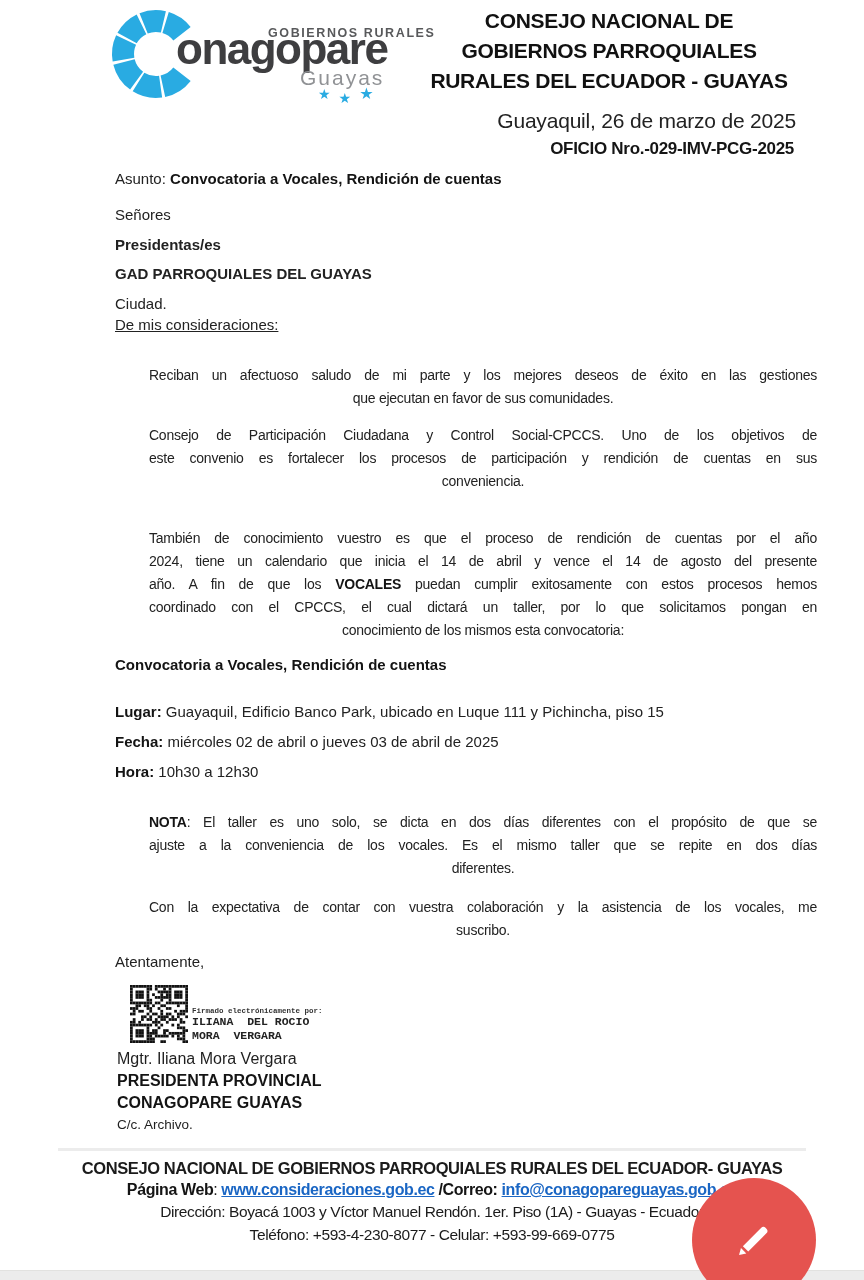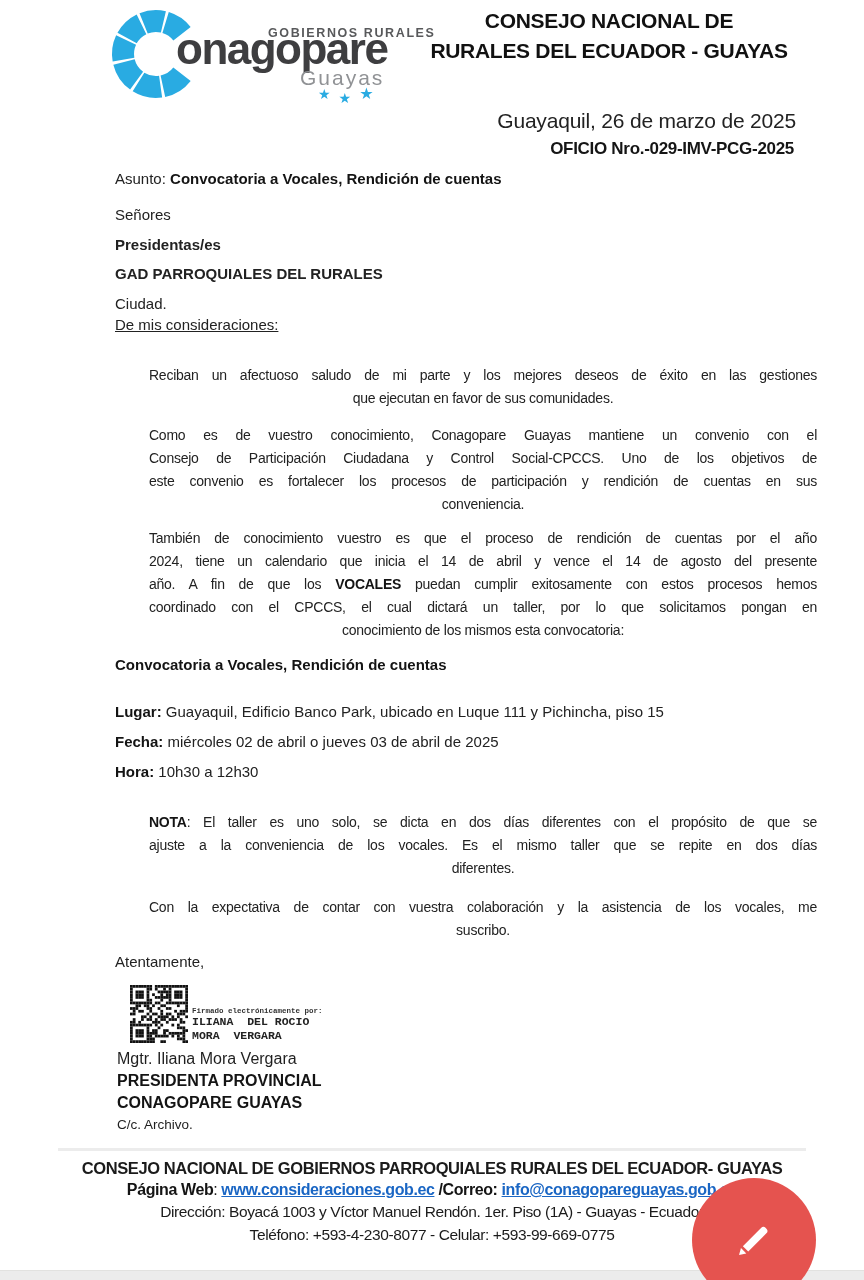--- a/index.html
+++ b/index.html
@@ -70,46 +70,46 @@
   </svg>
   <div class="abs logo-top">GOBIERNOS RURALES</div>
   <div class="abs logo-word">onagopare</div>
   <div class="abs logo-region">Guayas</div>
   <div class="abs logo-stars">
     <span class="s1">★</span><span class="s2">★</span><span class="s3">★</span>
   </div>
 
   <div class="abs org-title">
     <div>CONSEJO NACIONAL DE</div>
+    <div>GOBIERNOS PARROQUIALES</div>
     <div>RURALES DEL ECUADOR - GUAYAS</div>
   </div>
 
   <div class="abs city-date">Guayaquil, 26 de marzo de 2025</div>
   <div class="abs oficio">OFICIO Nro.-029-IMV-PCG-2025</div>
 
   <div class="abs bodyline" style="top:170px;">
     <span>Asunto: </span><b>Convocatoria a Vocales, Rendición de cuentas</b>
   </div>
 
   <div class="abs bodyline recipient" style="top:200px;">
     <div>Señores</div>
     <div style="font-weight:bold;">Presidentas/es</div>
-    <div style="font-weight:bold;">GAD PARROQUIALES DEL RURALES</div>
+    <div style="font-weight:bold;">GAD PARROQUIALES DEL GUAYAS</div>
     <div>Ciudad.</div>
   </div>
 
   <div class="abs bodyline" style="top:316px;text-decoration:underline;">De mis consideraciones:</div>
 
   <div class="abs para" style="top:364px;">
     <div class="jline">Reciban un afectuoso saludo de mi parte y los mejores deseos de éxito en las gestiones</div>
     <div class="jlast">que ejecutan en favor de sus comunidades.</div>
   </div>
 
   <div class="abs para" style="top:424px;">
-    <div class="jline">Como es de vuestro conocimiento, Conagopare Guayas mantiene un convenio con el</div>
     <div class="jline">Consejo de Participación Ciudadana y Control Social-CPCCS. Uno de los objetivos de</div>
     <div class="jline">este convenio es fortalecer los procesos de participación y rendición de cuentas en sus</div>
     <div class="jlast">conveniencia.</div>
   </div>
 
   <div class="abs para" style="top:527px;">
     <div class="jline">También de conocimiento vuestro es que el proceso de rendición de cuentas por el año</div>
     <div class="jline">2024, tiene un calendario que inicia el 14 de abril y vence el 14 de agosto del presente</div>
     <div class="jline"><span>año. A fin de que los </span><b>VOCALES</b><span> puedan cumplir exitosamente con estos procesos hemos</span></div>
     <div class="jline">coordinado con el CPCCS, el cual dictará un taller, por lo que solicitamos pongan en</div>

